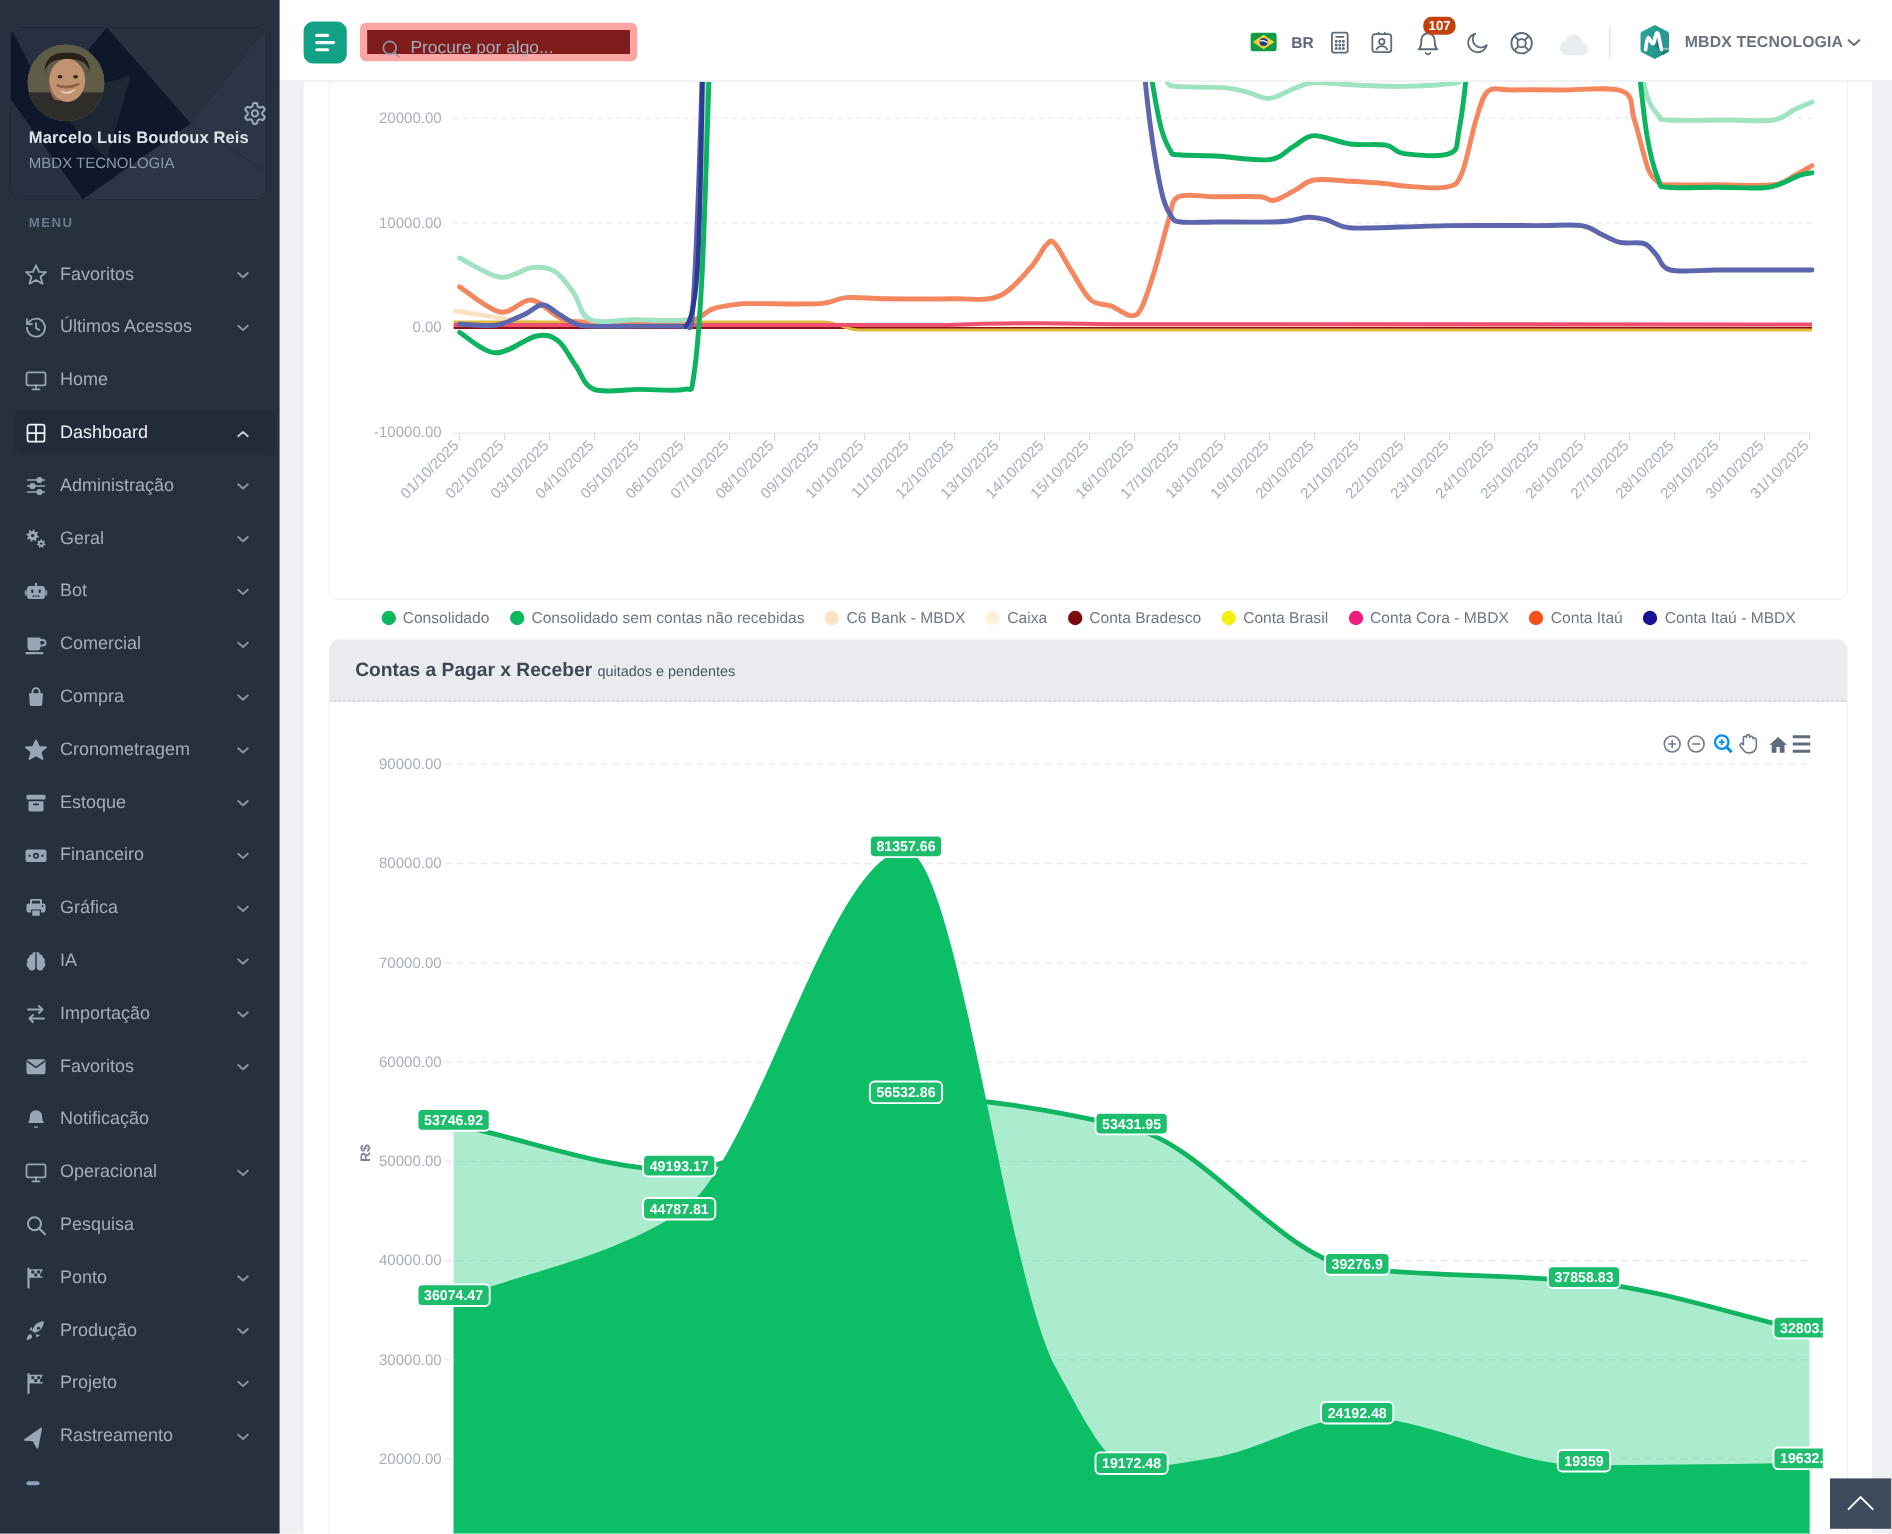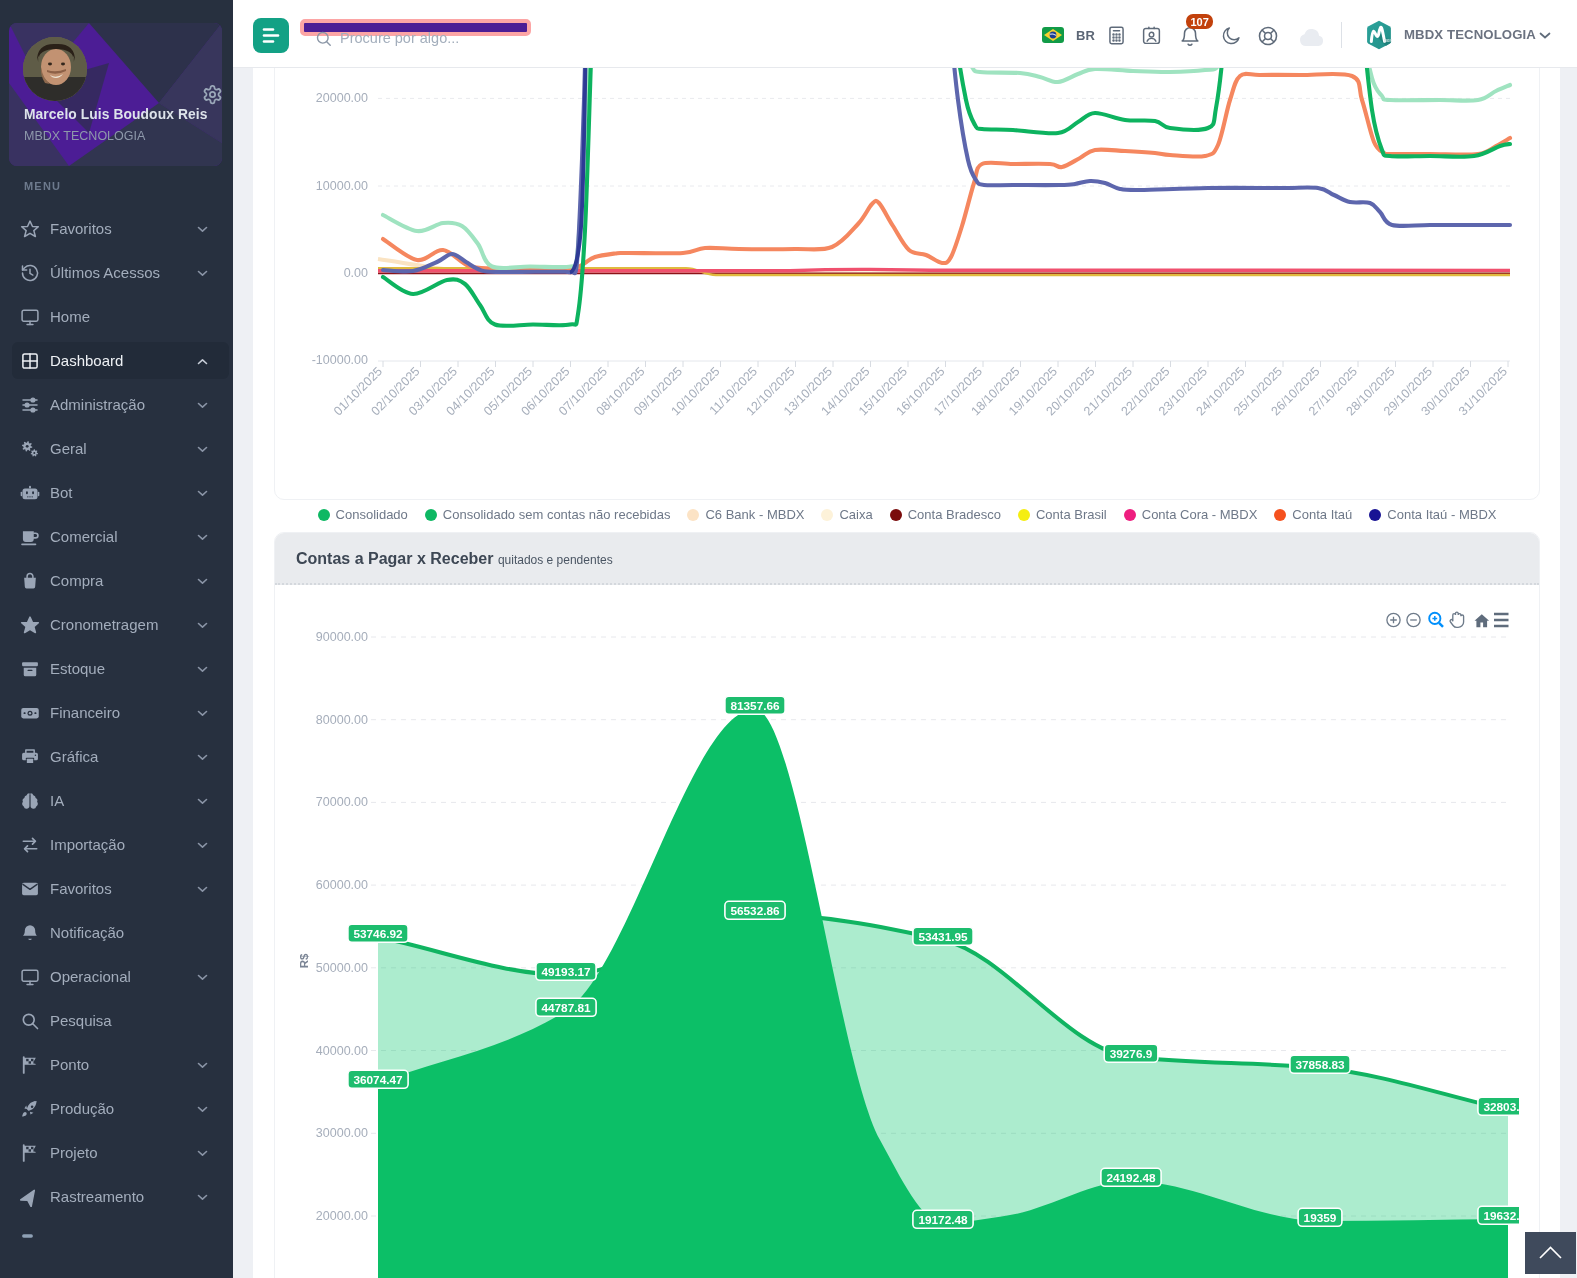--- a/index.html
+++ b/index.html
@@ -1,34 +1,34 @@
 <!DOCTYPE html>
 <html><head>
 <meta charset="utf-8">
 <style>
 * { margin:0; padding:0; box-sizing:border-box; }
 html,body { width:1577px; height:1278px; overflow:hidden; font-family:"Liberation Sans", sans-serif; background:#fff; }
 .sidebar { position:absolute; left:0; top:0; width:233px; height:1278px; background:#27303f; z-index:5; }
-.pcard { position:absolute; left:9px; top:23px; width:213px; height:143px; border-radius:8px; background:#4c1d95; }
+.pcard { position:absolute; left:9px; top:23px; width:213px; height:143px; border-radius:8px; background:#0f172a; }
 .avatar { position:absolute; left:14px; top:14px; width:64px; height:64px; border-radius:50%; overflow:hidden; background:#6d6a55; }
 .gear { position:absolute; left:193px; top:61px; z-index:2; }
 .pname { position:absolute; left:15px; top:84px; font-size:13.8px; font-weight:bold; color:#dde3ea; white-space:nowrap; letter-spacing:0.1px; }
 .pcompany { position:absolute; left:15px; top:106px; font-size:12.5px; color:#8e99ab; }
 .menulabel { position:absolute; left:24px; top:180px; font-size:11px; font-weight:bold; letter-spacing:1.2px; color:#6d7a8d; }
 .nav { position:absolute; left:0; top:207px; width:233px;text-align:center; }
 .nav .item { position:relative; height:44px; }
 .nav .item .ic { position:absolute; left:20px; top:12px; }
 .nav .item .lb { position:absolute; left:50px; top:13px; font-size:15px; color:#a3adbc; white-space:nowrap; }
 .nav .item .ch { position:absolute; right:25px; top:19px; }
 .nav .item.active::before { content:""; position:absolute; left:12px; right:4px; top:3px; bottom:4px; background:#222b39; border-radius:6px; }
 .nav .item svg, .nav .item .lb { z-index:1; }
 .nav .item.active .lb { color:#eef1f5; }
 .topbar { position:absolute; left:233px; top:0; width:1344px; height:68px; background:#fff; border-bottom:1px solid #e7e9ed; z-index:4; }
 .hamb { position:absolute; left:20px; top:18px; width:36px; height:35px; background:#13a185; border-radius:8px; }
-.search { position:absolute; left:67px; top:19px; width:231px; height:17px; border:4px solid #fca5a5; border-radius:5px; background:#4c1d95; }
+.search { position:absolute; left:67px; top:19px; width:231px; height:32px; border:6px solid #fca5a5; border-radius:5px; background:#7f1d1d; }
 .search .ph { position:absolute; left:36px; top:7px; font-size:14.5px; color:#a3aebc; }
 .brtxt { position:absolute; font-size:13px; font-weight:bold; color:#5c6675; }
 .badge107 { position:absolute; background:#c2410c; color:#fff; font-size:11px; font-weight:bold; border-radius:7px; padding:1.5px 4.5px; }
 .companytxt { position:absolute; font-size:13.2px; font-weight:bold; color:#6b7280; letter-spacing:0.1px; }
 .content { position:absolute; left:233px; top:68px; width:1344px; height:1210px; background:#fff; }
 .panel1 { position:absolute; left:41px; top:-66px; width:1266px; height:498px; background:#fff; border:1px solid #eff1f4; border-radius:10px; }
 .panel2 { position:absolute; left:41px; top:464px; width:1266px; height:812px; background:#fff; border:1px solid #eff1f4; border-radius:10px 10px 0 0; }
 .p2head { position:absolute; left:0; top:0; width:1264px; height:52px; background:#e9ebee; border-radius:9px 9px 0 0; border-bottom:2px dotted #d4d8dd; }
 .p2head .t1 { position:absolute; left:21px; top:17px; font-size:16px; font-weight:bold; color:#3d4754; }
 .p2head .t2 { font-size:12px; font-weight:normal; color:#4a5563; }

